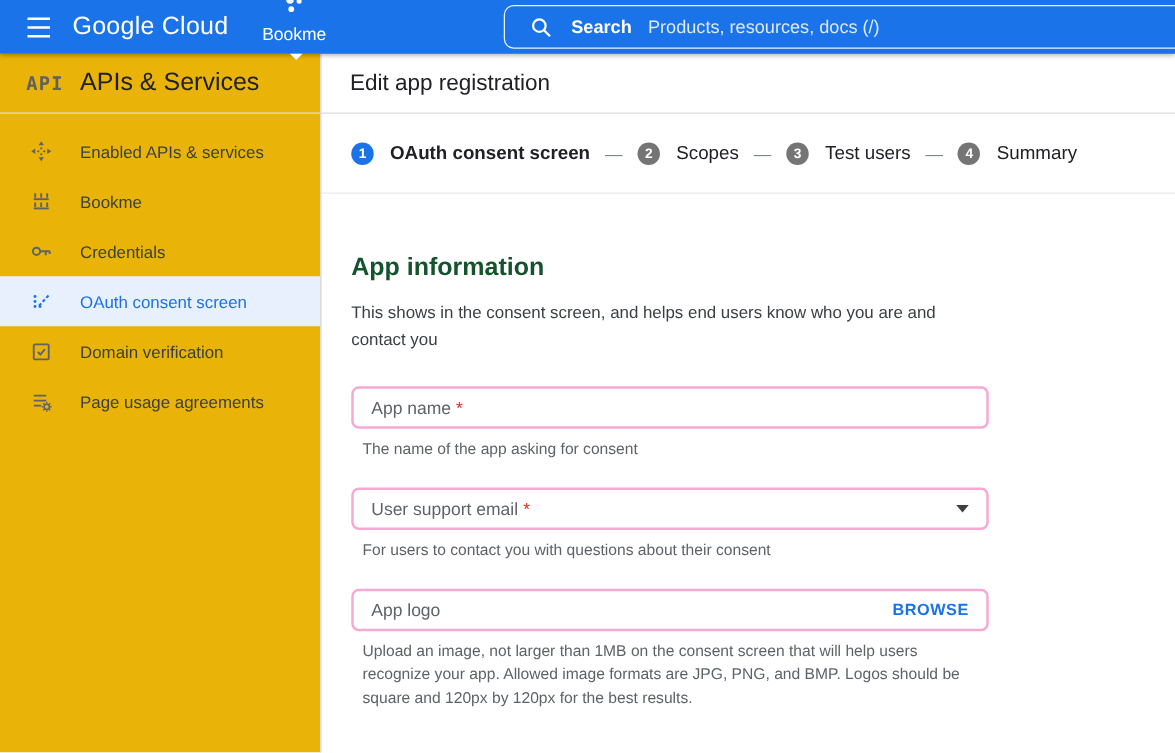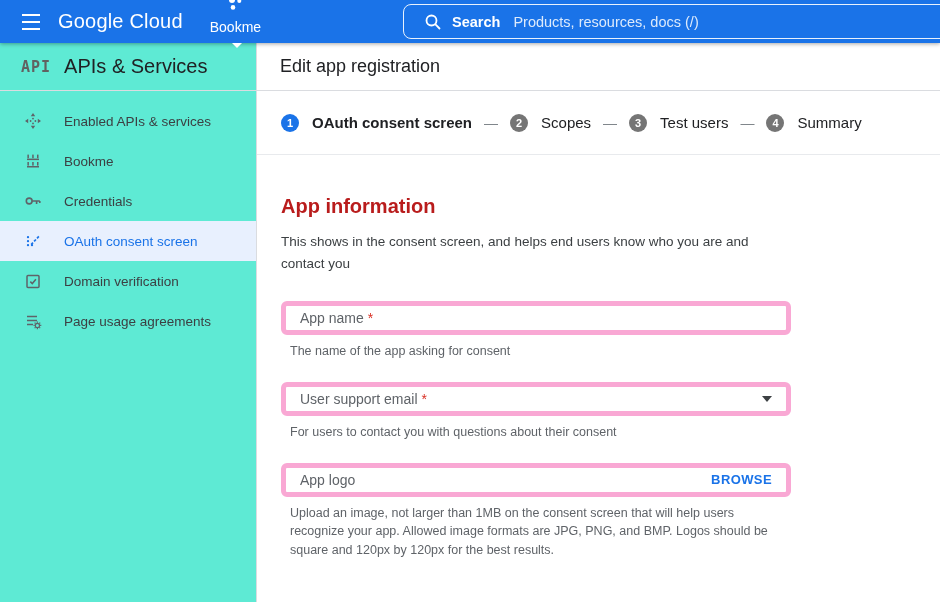--- a/index.html
+++ b/index.html
@@ -20,28 +20,28 @@
   .hamburger { margin-left:21px; cursor:pointer; display:flex; }
   .brand { color:#fff; font-size:20px; margin-left:17px; letter-spacing:.2px; white-space:nowrap; }
   .project-picker { display:flex; align-items:center; margin-left:27px; gap:8px; color:#fff; font-size:14px; cursor:pointer;flex-direction:column; }
   .caret-down-white { width:0; height:0; border-left:5px solid transparent; border-right:5px solid transparent; border-top:5px solid #fff; margin-left:4px; }
   .searchbox {
     position:absolute; left:403px; right:-14px; top:4px; height:35px;
     border:1.5px solid rgba(255,255,255,.9); border-radius:8px;
     display:flex; align-items:center; color:#fff; cursor:text;
   }
   .search-icon { margin-left:20px; display:flex; }
-  .search-label { font-weight:bold; font-size:14.5px; margin-left:10px; }
+  .search-label { font-weight:bold; font-size:14.5px; margin-left:15px; }
   .search-placeholder { font-size:14.5px; margin-left:13px; color:rgba(255,255,255,.85); }
 
   
   .shell { display:flex; height:559px; }
 
   
-  .sidebar { width:257px; flex:0 0 257px; border-right:1px solid #dadce0; background:#5eead4; }
+  .sidebar { width:257px; flex:0 0 257px; border-right:1px solid #dadce0; background:#eab308; }
   .sidebar-header { height:48px; border-bottom:1px solid #dadce0; display:flex; align-items:center; padding-left:21px; gap:13px; }
   .api-logo { font-family:"DejaVu Sans Mono",monospace; font-weight:bold; font-size:15px; color:#616161; letter-spacing:1px; }
   .sidebar-title { font-size:20px; color:#202124;text-align:center; }
   .nav { padding-top:10px; }
   .nav-item { height:40px; display:flex; align-items:center; padding-left:24px; gap:22px; font-size:13.5px; color:#3c4043; cursor:pointer; }
   .nav-item .icon { width:18px; height:18px; display:flex; flex:0 0 18px; }
   .nav-item.selected { background:#e8f0fe; color:#1a73e8; }
 
   
   .main { flex:1; min-width:0; }
@@ -54,26 +54,26 @@
     width:18px; height:18px; border-radius:50%;
     background:#757575; color:#fff; font-size:11px; font-weight:bold;
     display:flex; align-items:center; justify-content:center; flex:0 0 18px;
   }
   .step.active .step-circle { background:#1a73e8; }
   .step-label { font-size:15px; color:#202124; white-space:nowrap; }
   .step.active .step-label { font-weight:bold; }
   .step-sep { color:#80868b; font-size:14px; margin:0 12px; }
 
   .content { padding:40px 0 0 24px; }
-  .section-title { font-size:20px; font-weight:bold; color:#b91c1c; margin:0 0 13px; }
+  .section-title { font-size:20px; font-weight:bold; color:#14532d; margin:8px 0 13px; }
   .section-desc { font-size:13.5px; color:#3c4043; width:505px; line-height:1.6; margin:0 0 27px; }
 
   .field-group { width:510px; margin-bottom:21px; }
   .field {
-    height:34px; border:5px solid #f9a8d4; border-radius:6px; background:#fff;
+    height:34px; border:2px solid #f9a8d4; border-radius:6px; background:#fff;
     display:flex; align-items:center; padding:0 14px;
     font-size:14px; color:#5f6368; cursor:text;
   }
   .field .spacer { flex:1; }
   .helper { font-size:12.5px; color:#5f6368; margin:7px 0 0 9px; line-height:1.5; width:500px; }
   .req { color:#d93025; margin-left:4px; }
   .browse { color:#1a73e8; font-weight:bold; font-size:13px; letter-spacing:.4px; cursor:pointer; }
   .dropdown-caret { width:0; height:0; border-left:5px solid transparent; border-right:5px solid transparent; border-top:6px solid #3c4043; cursor:pointer; }
 </style>
 </head>

